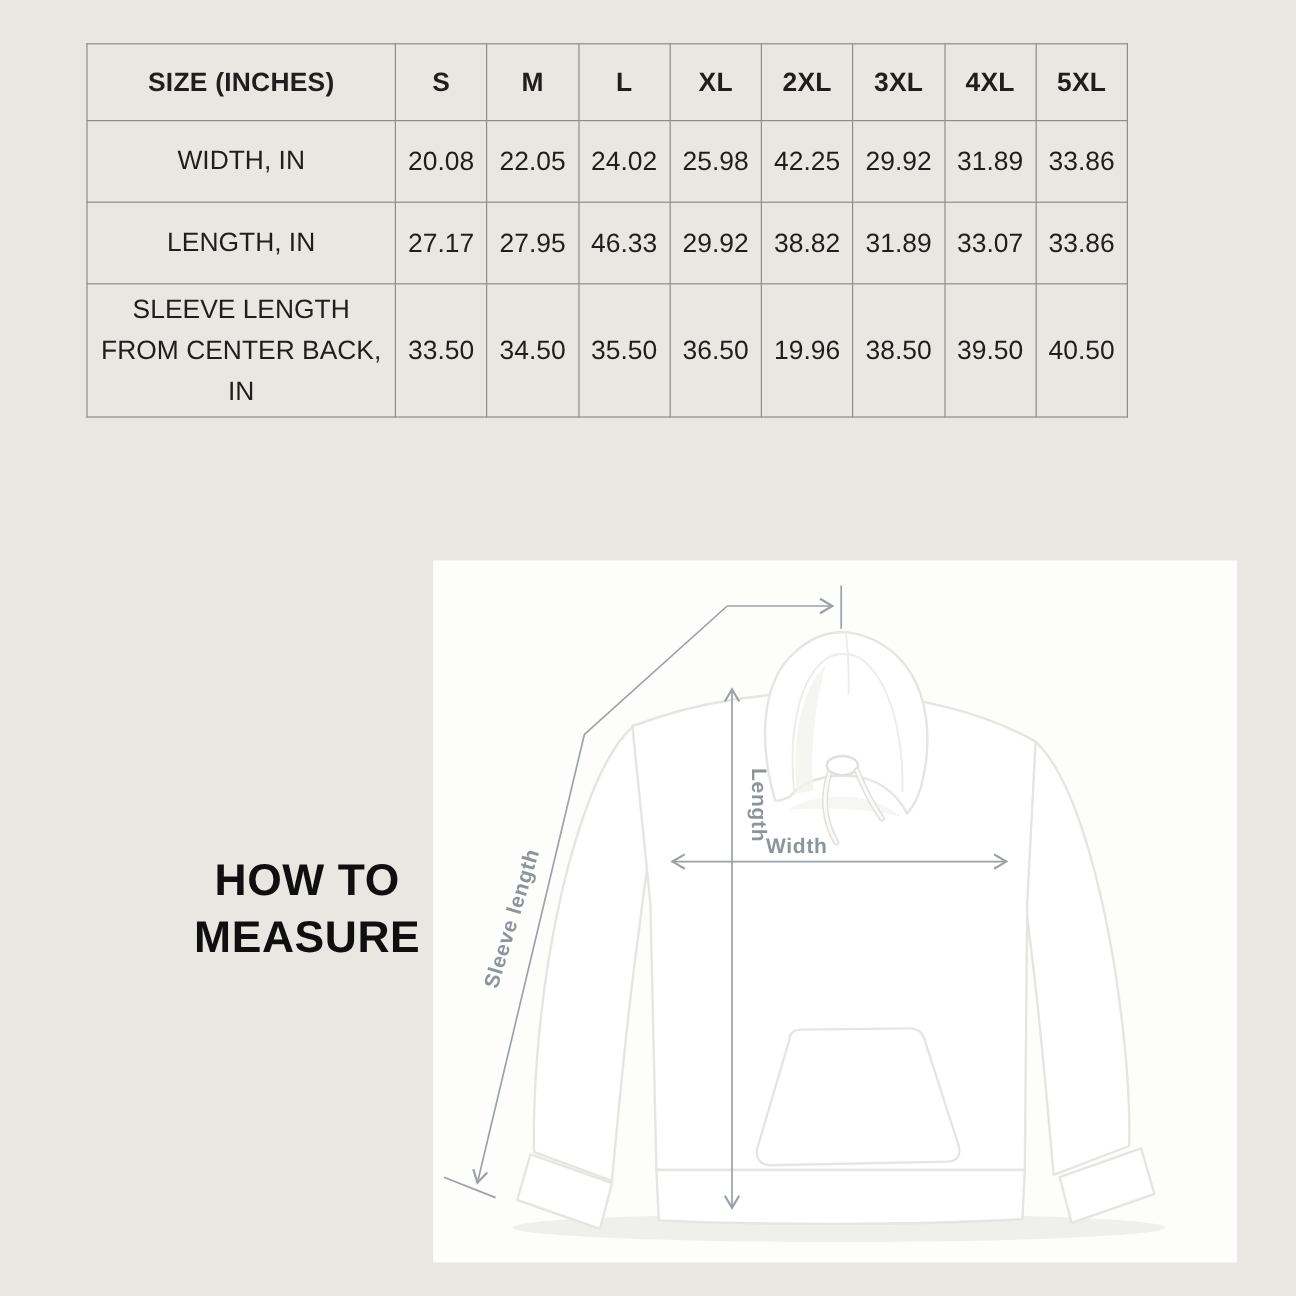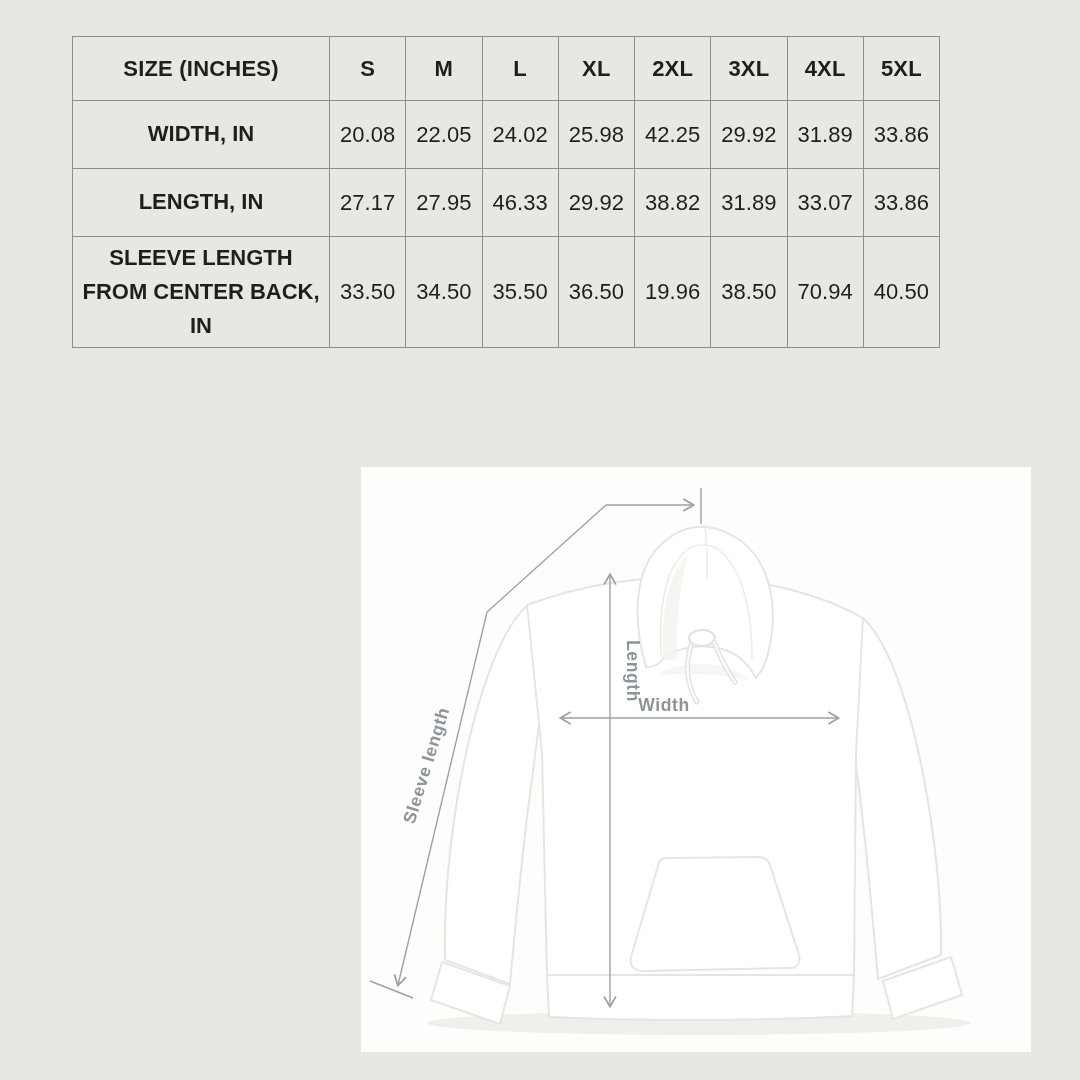--- a/index.html
+++ b/index.html
@@ -22,21 +22,21 @@
     text-align:center;vertical-align:middle;
     color:#1e1e1c;
     padding:2px 3px;
     overflow:hidden;
   }
   table.size-table th{
     font-size:22px;font-weight:700;letter-spacing:0.2px;
   }
   table.size-table td{font-size:22px;font-weight:400;}
   table.size-table td.lbl{
-    font-weight:700;
+    font-weight:400;
     white-space:pre-line;
     line-height:1.55;
   }
   tr.rh0{height:64px;}
   tr.rh1{height:68px;}
   tr.rh2{height:68px;}
   tr.rh3{height:111px;}
   tr.rh4{height:65px;}
 
   
@@ -120,26 +120,28 @@
       <tr class="rh3">
         <td class="lbl">SLEEVE LENGTH
 FROM CENTER BACK,
 IN</td>
         <td>33.50</td>
         <td>34.50</td>
         <td>35.50</td>
         <td>36.50</td>
         <td>19.96</td>
         <td>38.50</td>
-        <td>70.94</td>
+        <td>39.50</td>
         <td>40.50</td>
       </tr>
     </tbody>
   </table>
 
+  <div class="how-to">HOW TO
+MEASURE</div>
 
   <div class="photo-card">
     <svg width="670" height="585" viewBox="0 0 670 585">
 
       <defs>
         <marker id="arw" viewBox="-11 -7 13 14" refX="-0.5" refY="0" markerWidth="12" markerHeight="12" orient="auto-start-reverse">
           <path d="M-8.5,-5 L0,0 L-8.5,5" fill="none" stroke="#9aa1a7" stroke-width="1.5"></path>
         </marker>
       </defs>
 

